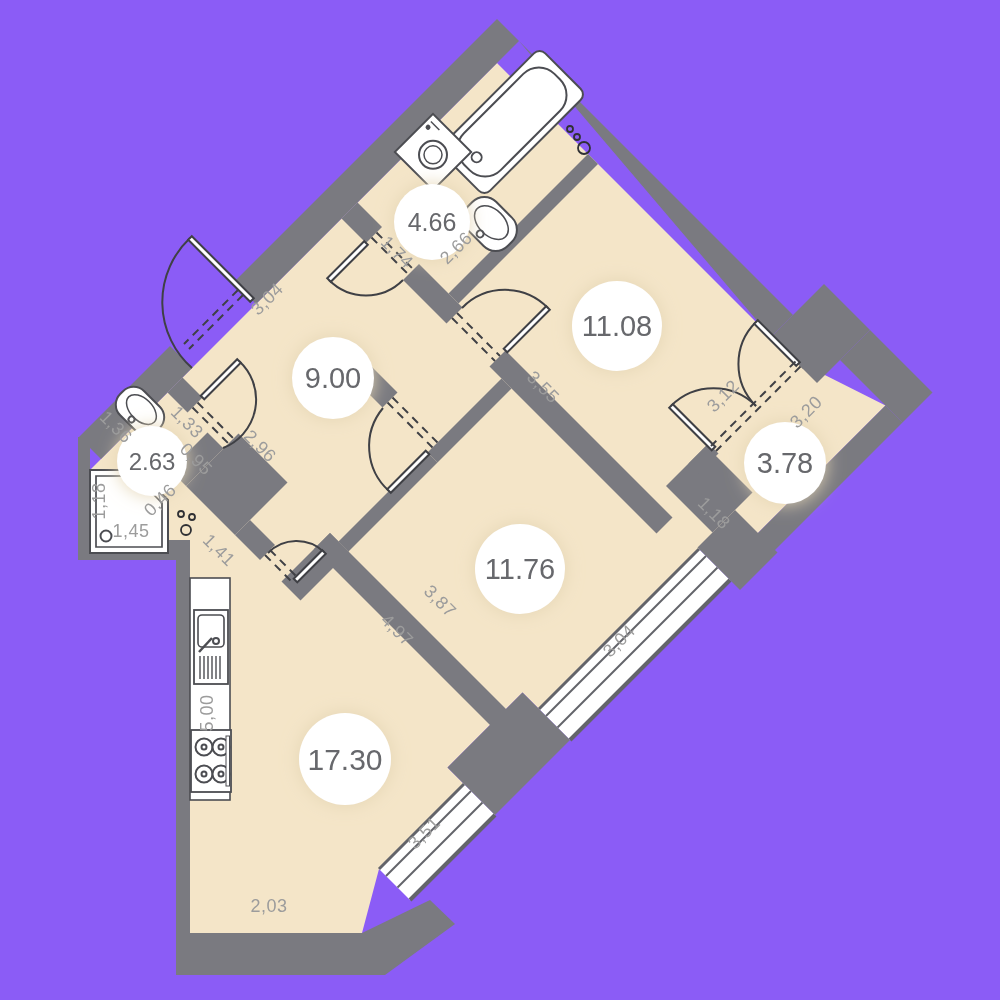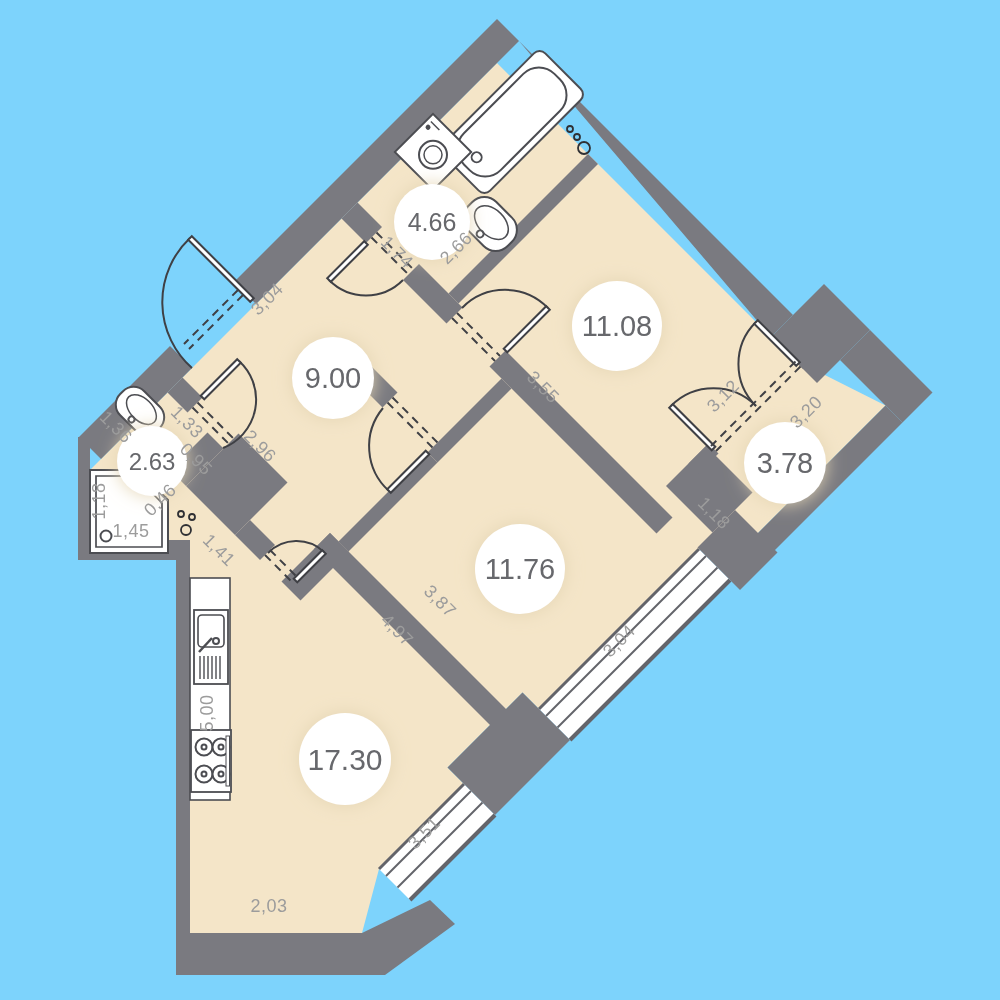--- a/index.html
+++ b/index.html
@@ -1,17 +1,17 @@
 <!DOCTYPE html>
 <html><head>
 <meta charset="utf-8">
 <style>
   html,body{margin:0;padding:0;background:#ffffff;}
   body{font-family:"Liberation Sans", sans-serif;}
-  .stage{position:relative;width:1000px;height:1000px;background:#7dd3fc;overflow:hidden;}
+  .stage{position:relative;width:1000px;height:1000px;background:#8b5cf6;overflow:hidden;}
   svg{display:block;}
   text{user-select:none;}
   .dim{fill:#9c9c9c;font-size:18px;letter-spacing:.5px;}
   .area{fill:#67686c;font-weight:400;}
 </style>
 </head>
 <body>
 
 <div class="stage">
 <svg width="1000" height="1000" viewBox="0 0 1000 1000">

